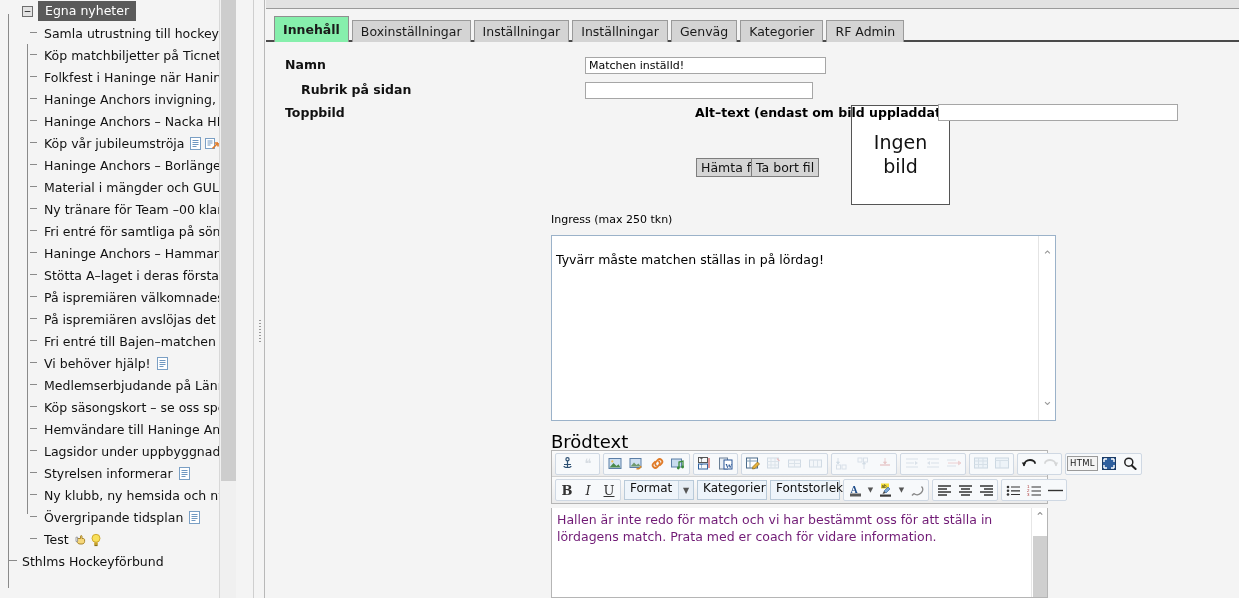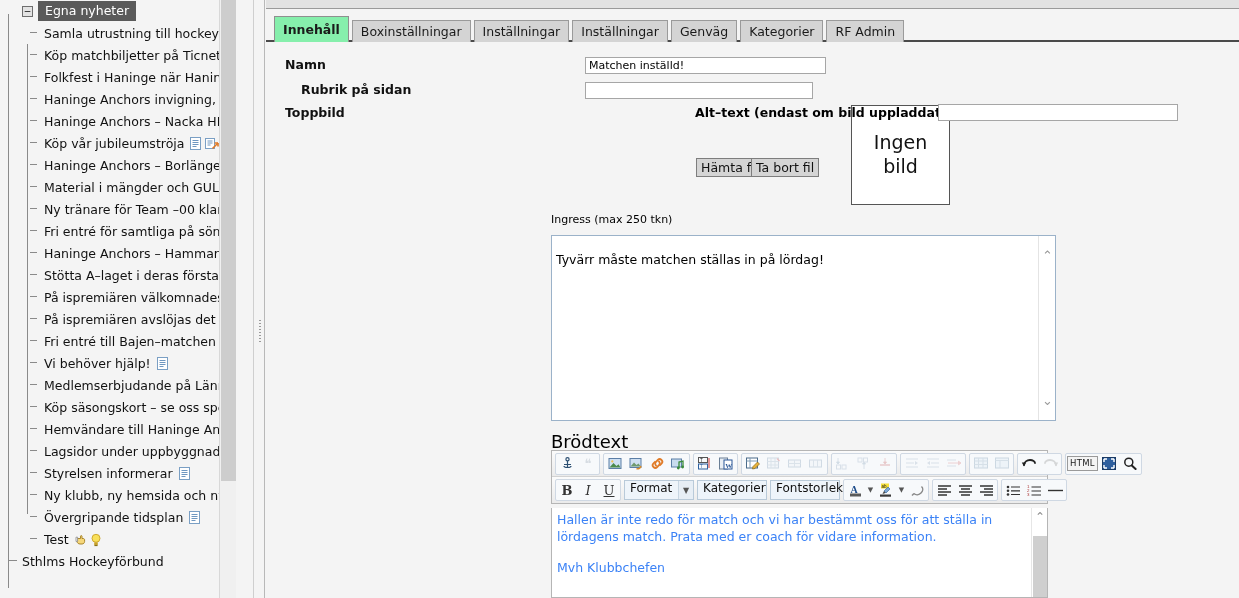--- a/index.html
+++ b/index.html
@@ -286,21 +286,21 @@
     position: absolute; left: 285px; top: 508px;
     width: 497px; height: 90px;
     background: #fff;
     border: 1px solid #b5b5b5;
     border-top: none;
     overflow: hidden;
   }
   #body-text {
     position: absolute; left: 5px; top: 4px;
     width: 455px;
-    font-size: 12.5px; line-height: 1.35; color: #3b82f6;
+    font-size: 12.5px; line-height: 1.35; color: #701a75;
   }
   #body-scroll {
     position: absolute; right: 0; top: 0;
     width: 16px; height: 100%;
     background: #fff; border-left: 1px solid #e6e6e6;
   }
   #body-scroll-thumb {
     position: absolute; left: 1px; top: 28px;
     width: 14px; height: 62px;
     background: #cfcfcf;
@@ -842,21 +842,20 @@
               </svg>
           </div>
         </div>
       </div>
     </div>
 
     <div id="body-area">
       <div id="body-text">
         <div>Hallen är inte redo för match och vi har bestämmt oss för att ställa in lördagens match. Prata med er coach för vidare information.</div>
         <div style="height:14px;"></div>
-        <div>Mvh Klubbchefen</div>
       </div>
       <div id="body-scroll">
         <div class="updown">⌃</div>
         <div id="body-scroll-thumb"></div>
       </div>
     </div>
 
   </div>
 </div>
 

